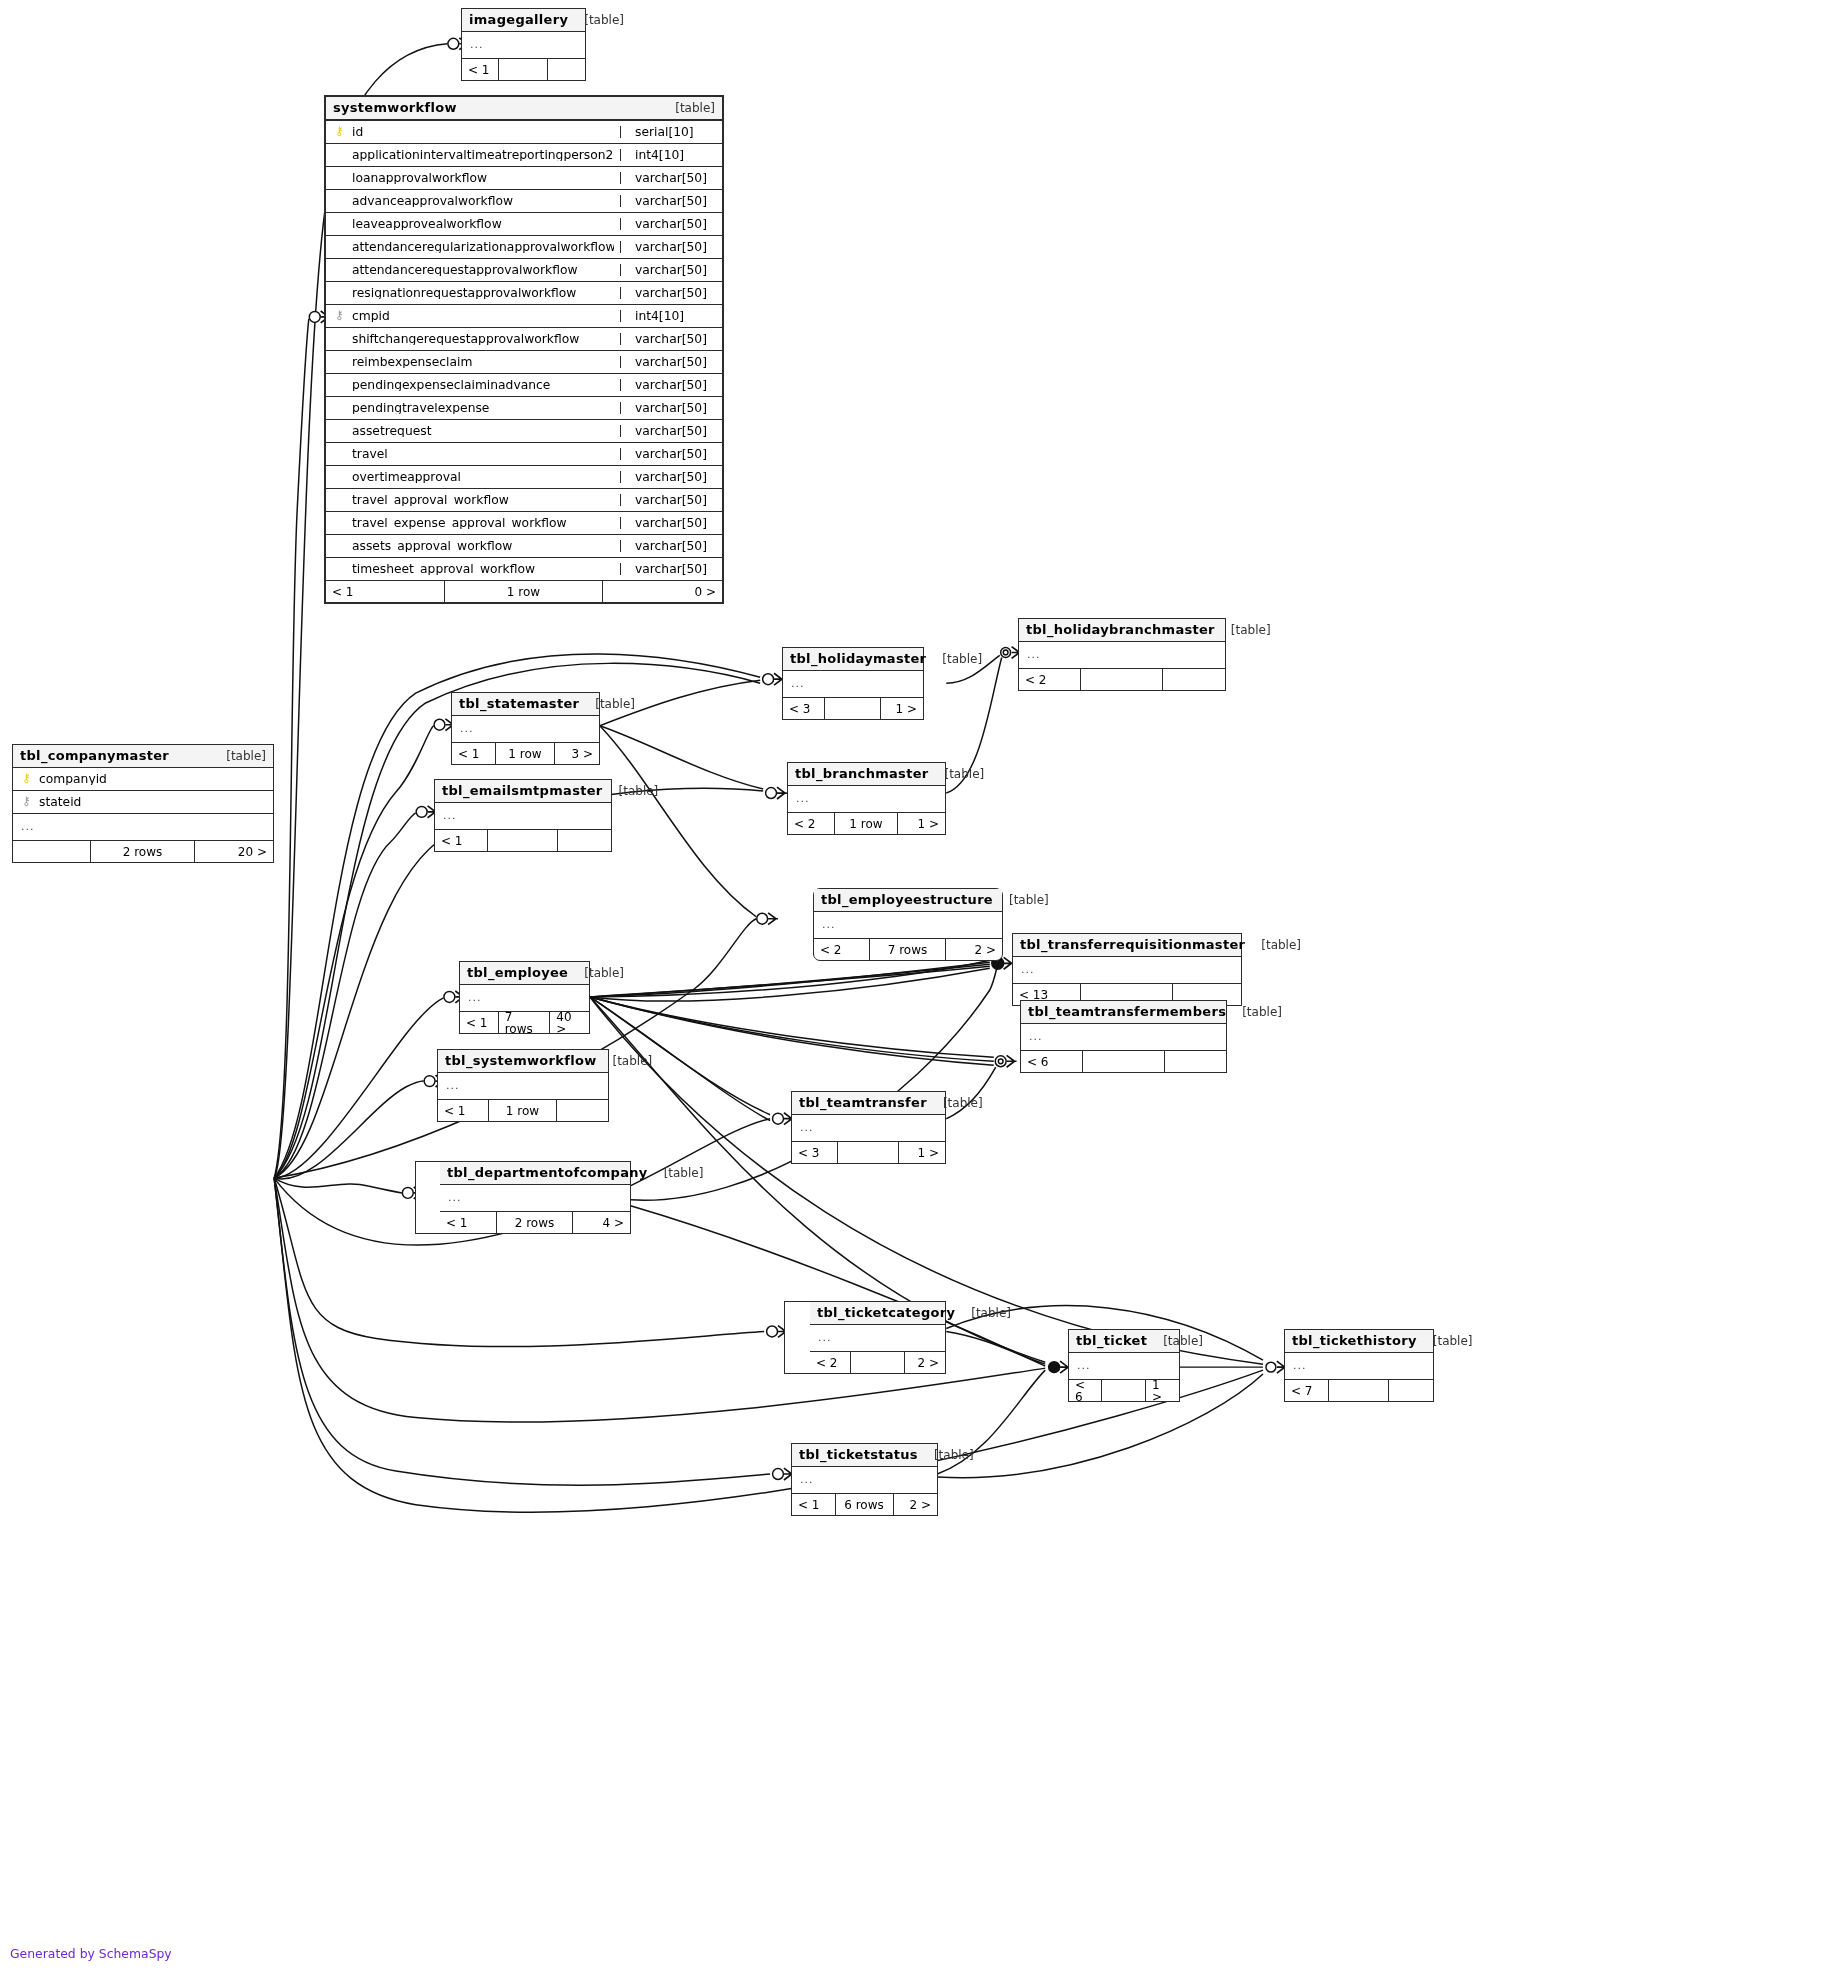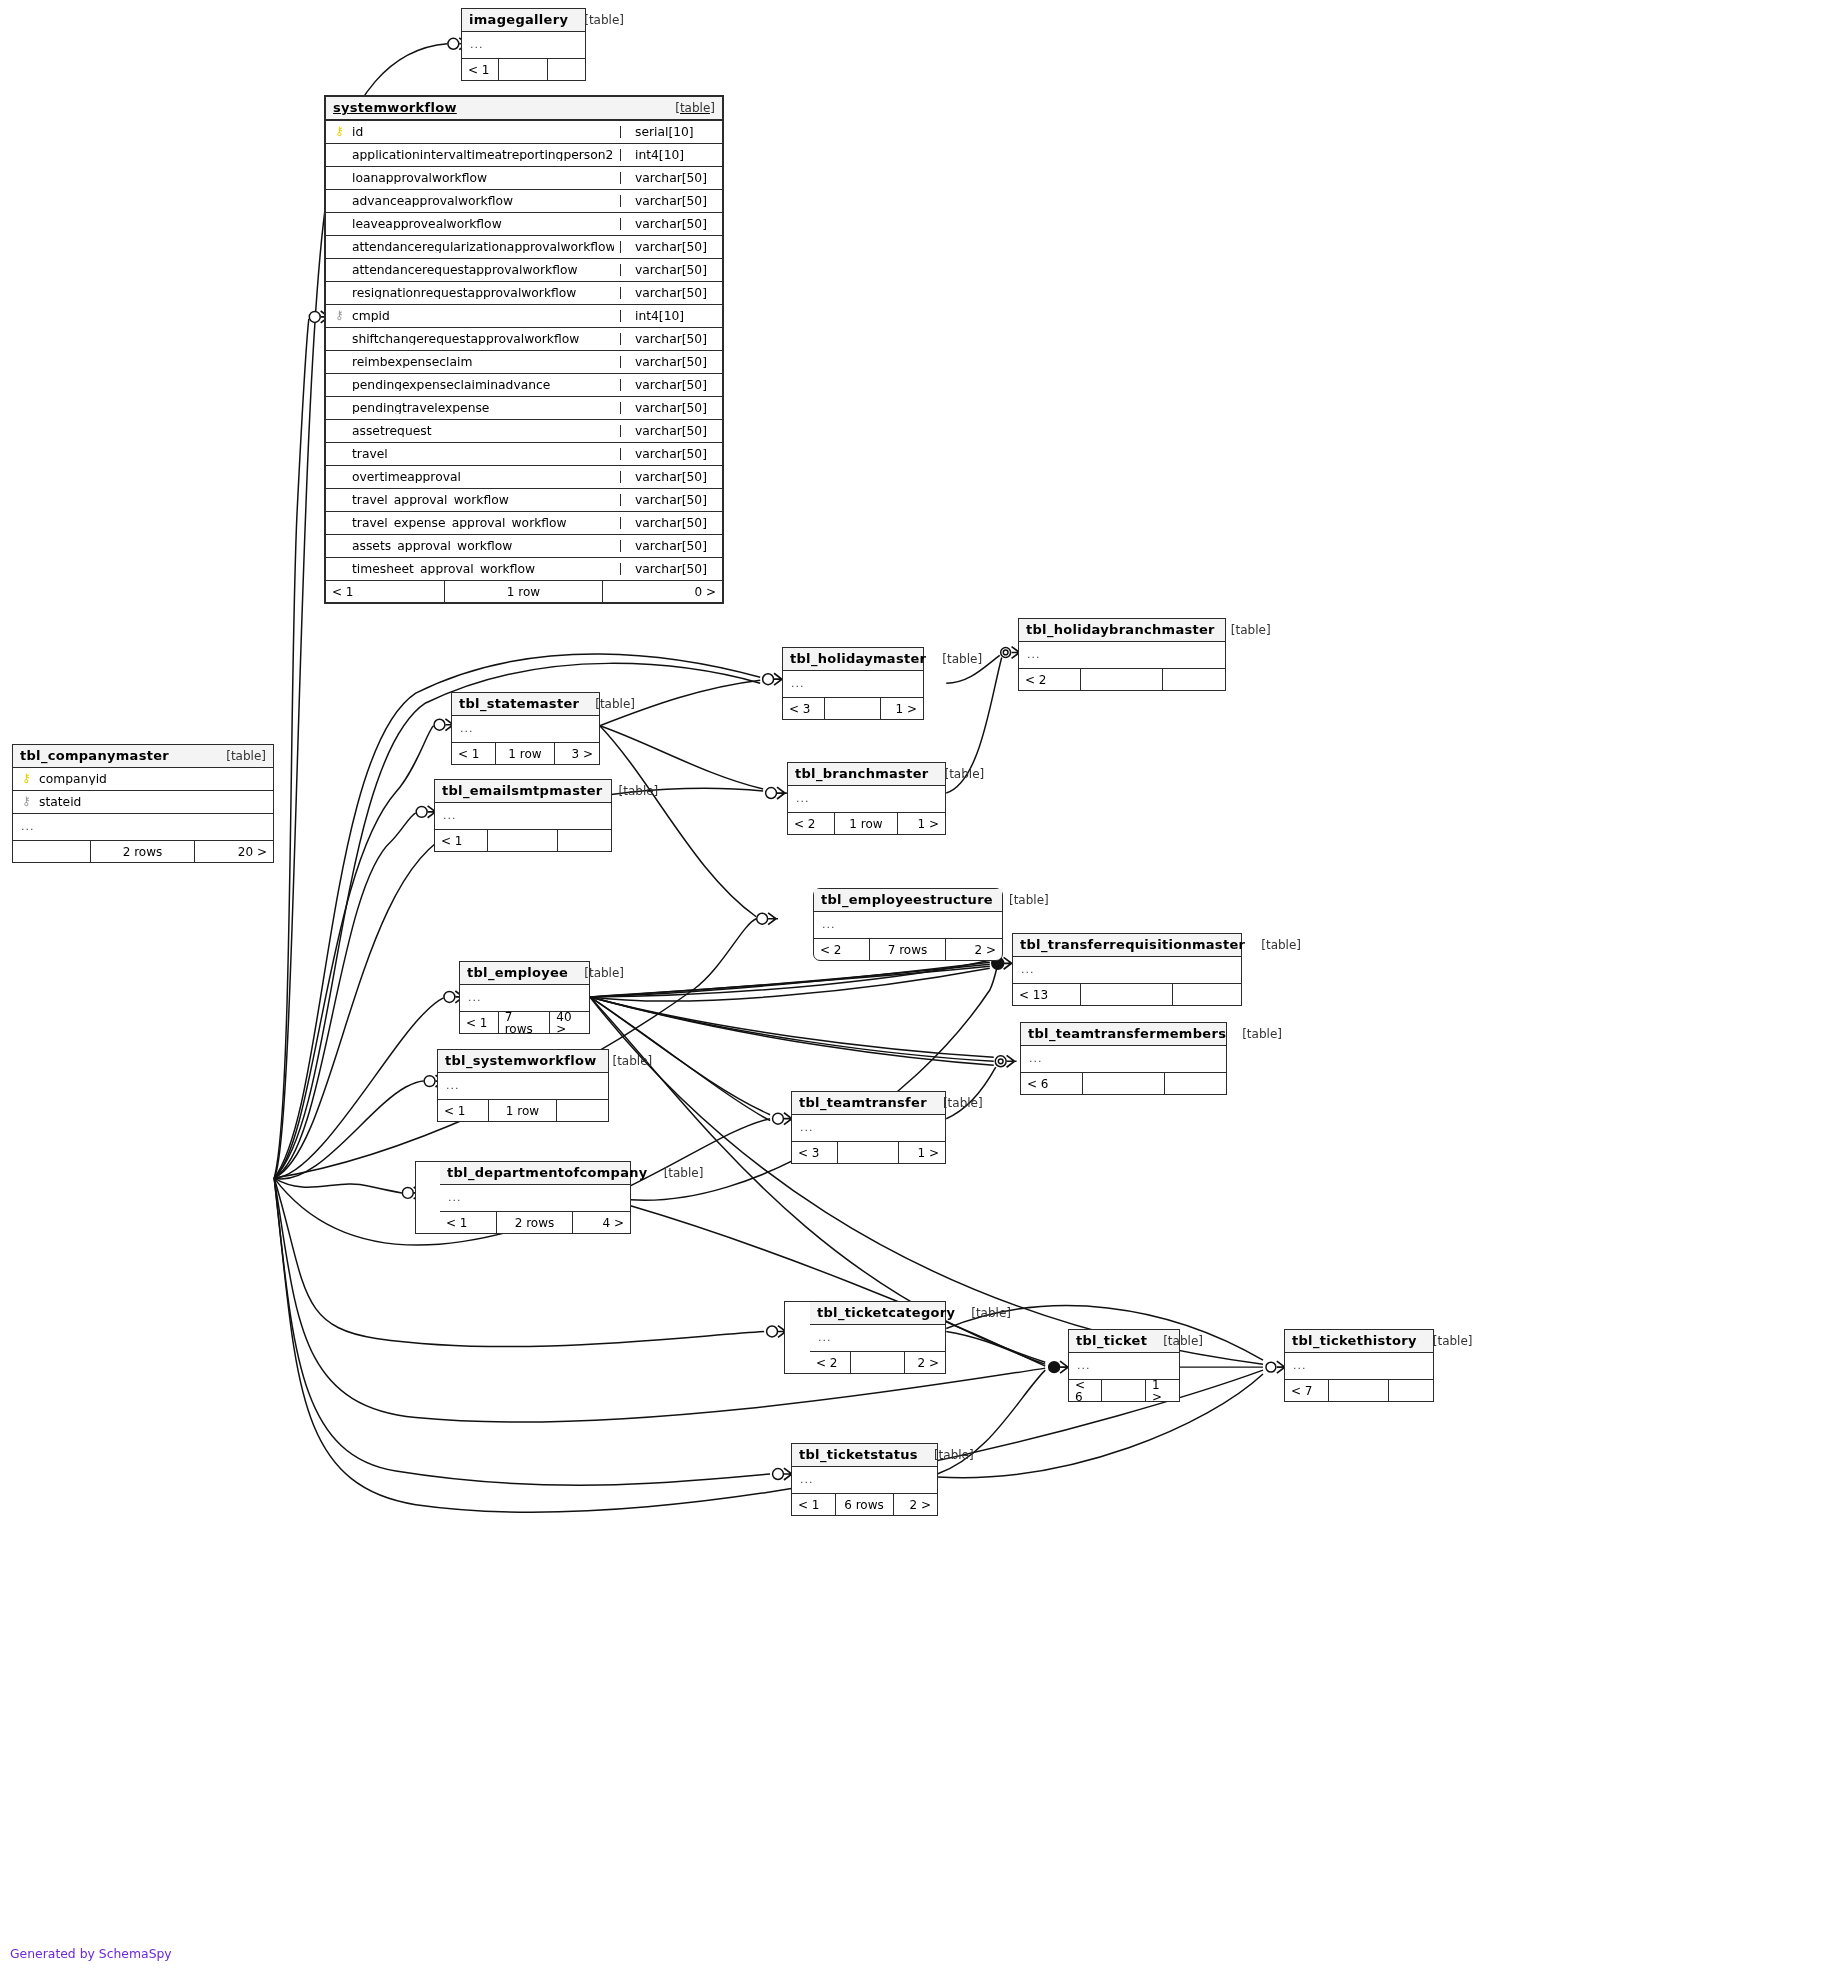--- a/index.html
+++ b/index.html
@@ -40,21 +40,21 @@
 
   .thead {
     display: flex;
     align-items: center;
     justify-content: space-between;
     background: #f4f4f4;
     border-bottom: 1.6px solid #2b2b2b;
     padding: 4px 7px 5px 7px;
     white-space: nowrap;
   }
-  .tnode.thick .thead { border-bottom-width: 2.4px; text-decoration: underline; }
+  .tnode.thick .thead { border-bottom-width: 2.4px; }
   .tname {
     font-weight: bold;
     font-size: 13px;
     letter-spacing: 0.3px;
   }
   .ttag {
     font-size: 12px;
     color: #333;
     padding-left: 16px;
   }
@@ -495,21 +495,21 @@
           <span class="tname">tbl_employee</span>
           <span class="ttag">[table]</span>
         </div>
         <div class="trow dots">...</div>
         <div class="tfoot">
           <div class="fc l" style="flex: 1 1 30%;">&lt; 1</div>
           <div class="fc c" style="flex: 1 1 40%;">7 rows</div>
           <div class="fc r" style="flex: 1 1 30%;">40 &gt;</div>
         </div>
       </div>
-      <div class="tnode" style="left: 1020px; top: 1022px; width: 207px;">
+      <div class="tnode" style="left: 1020px; top: 1000px; width: 207px;">
         <div class="thead">
           <span class="tname">tbl_teamtransfermembers</span>
           <span class="ttag">[table]</span>
         </div>
         <div class="trow dots">...</div>
         <div class="tfoot">
           <div class="fc l" style="flex: 1 1 30%;">&lt; 6</div>
           <div class="fc c" style="flex: 1 1 40%;"></div>
           <div class="fc r" style="flex: 1 1 30%;"></div>
         </div>

